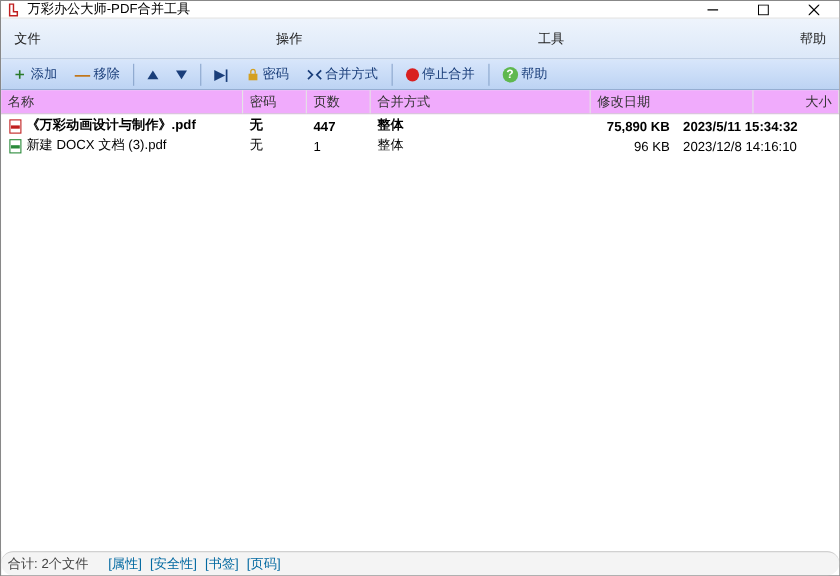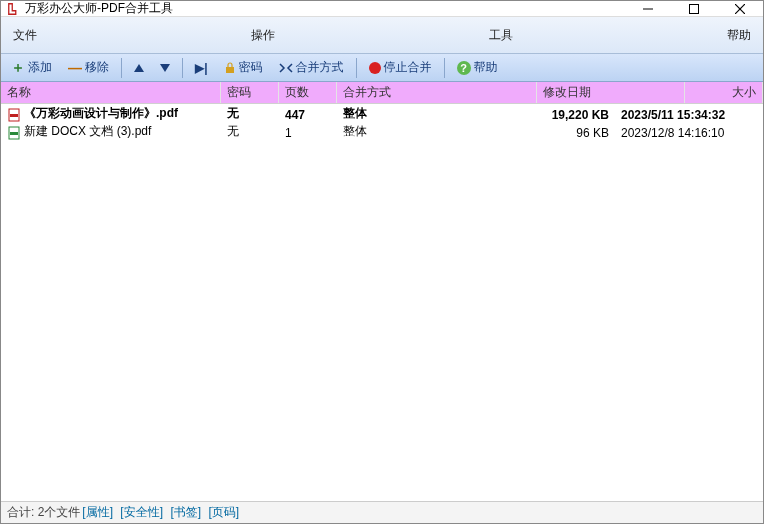--- a/index.html
+++ b/index.html
@@ -133,20 +133,22 @@
 }
 
 .statusbar {
   height: 22px;
   display: flex;
   align-items: center;
   padding: 0 6px;
   border-top: 1px solid #ccc;
   background: #f4f4f4;
   color: #444;
+  gap: 16px;
+  border-radius: 11px;
 }
 .statusbar .tabs { color: #0369a1; text-align: center; }
 .statusbar .tabs span { margin: 0 2px; }
 </style>
 </head>
 <body>
 
 <div class="titlebar">
   <span class="app-icon">
     <svg viewBox="0 0 16 16">
@@ -240,21 +242,21 @@
     <div class="col col-name">
       <svg class="file-icon" viewBox="0 0 14 14">
           <rect x="2" y="1" width="10" height="12" fill="#fff" stroke="#c02020"></rect>
           <rect x="3" y="6" width="8" height="3" fill="#c02020"></rect>
         </svg>
       <span>《万彩动画设计与制作》.pdf</span>
     </div>
     <div class="col col-pwd">无</div>
     <div class="col col-pages">447</div>
     <div class="col col-mode">整体</div>
-    <div class="col col-size">19,220 KB</div>
+    <div class="col col-size">75,890 KB</div>
     <div class="col col-date">2023/5/11 15:34:32</div>
   </div>
   <div class="row">
     <div class="col col-name">
       <svg class="file-icon" viewBox="0 0 14 14">
           <rect x="2" y="1" width="10" height="12" fill="#fff" stroke="#2a8a3a"></rect>
           <rect x="3" y="6" width="8" height="3" fill="#2a8a3a"></rect>
         </svg>
       <span>新建 DOCX 文档 (3).pdf</span>
     </div>

